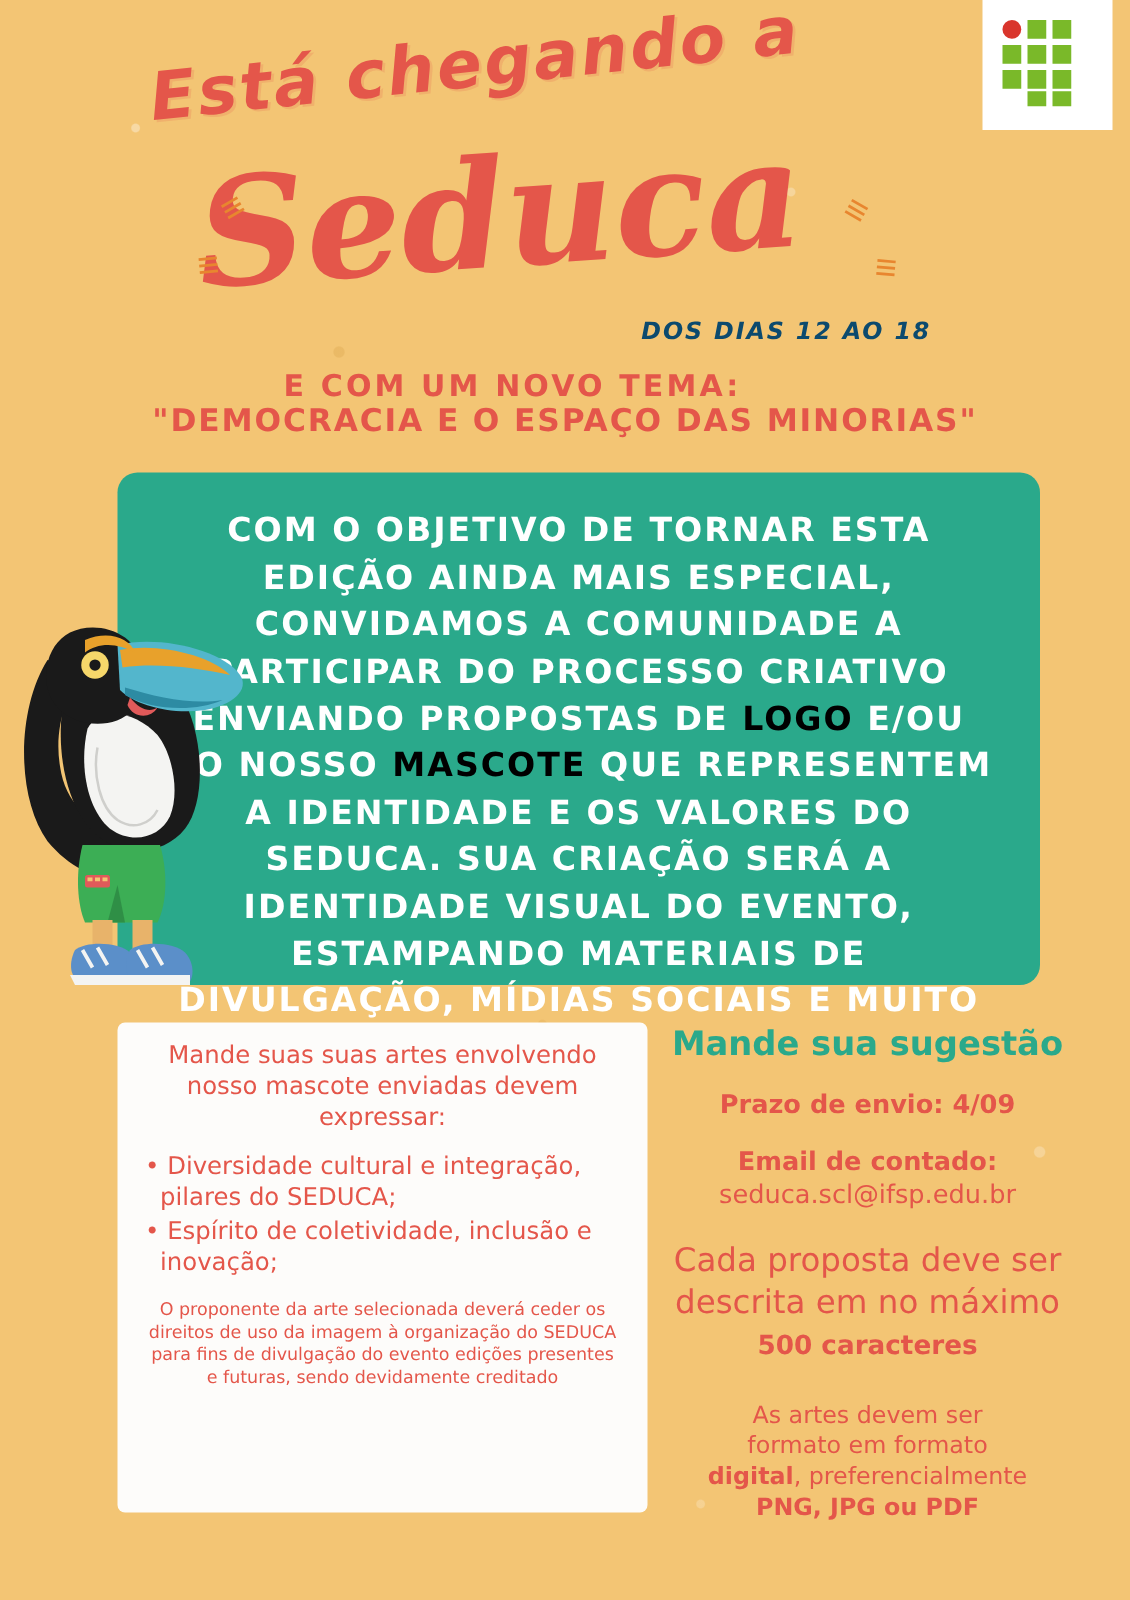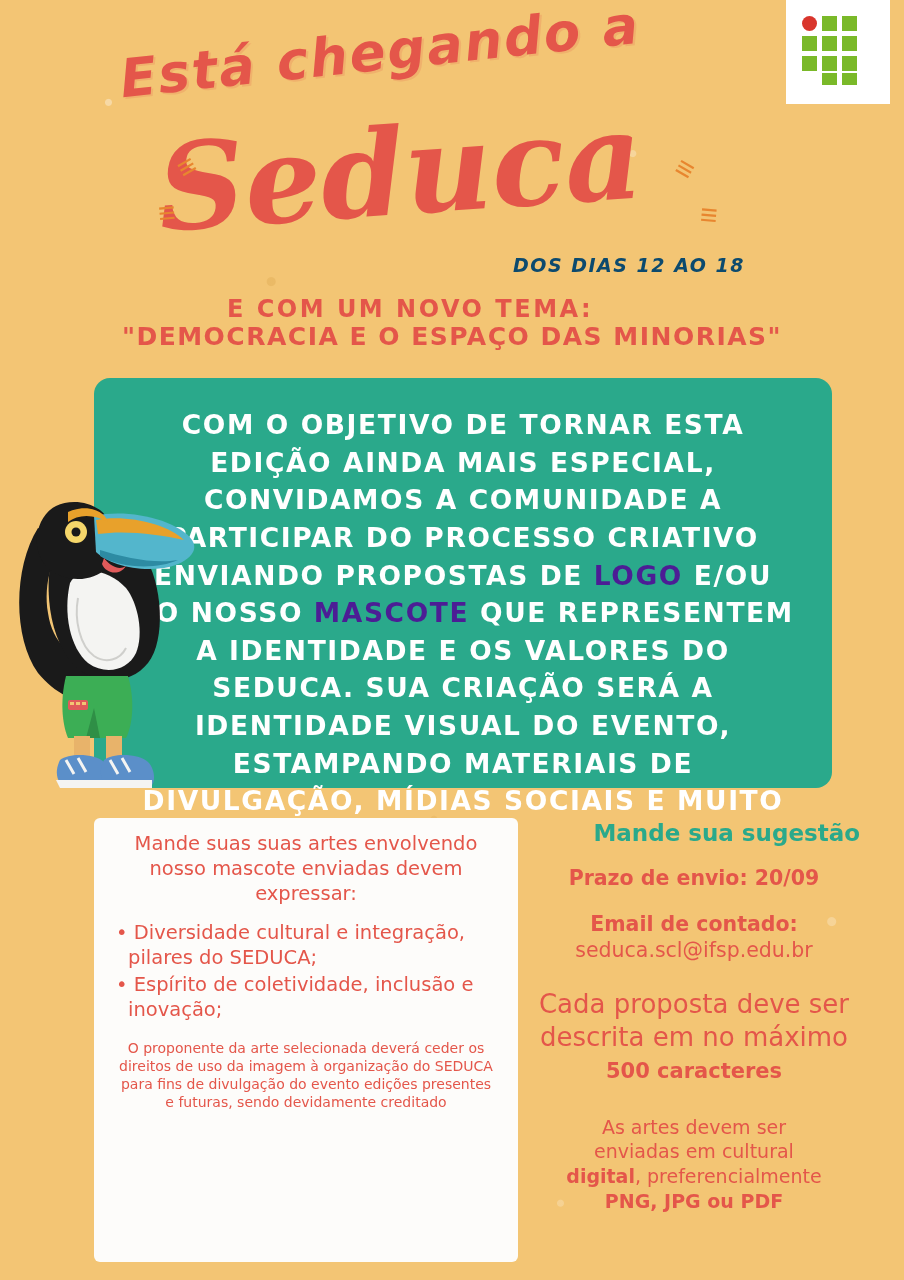--- a/index.html
+++ b/index.html
@@ -156,37 +156,37 @@
   .teal-panel p {
     margin: 0;
     text-align: center;
     color: #ffffff;
     font-family: "DejaVu Sans", sans-serif;
     font-weight: bold;
     font-size: 26.5px;
     letter-spacing: 1.6px;
     line-height: 1.42;
   }
-  .hl-logo { color: #4c1d95; text-align: center; }
-  .hl-mascote { color: #4c1d95; text-align: right; }
+  .hl-logo { color: #000000; text-align: center; }
+  .hl-mascote { color: #000000; text-align: right; }
   
   .toucan {
     position: absolute;
     left: 8px;
     top: 408px;
     width: 210px;
     height: 400px;
   }
   
   .white-card {
     position: absolute;
     left: 94px;
     top: 818px;
     width: 424px;
-    height: 444px;
+    height: 392px;
     background: #fdfcfa;
     border-radius: 6px;
     box-sizing: border-box;
     padding: 14px 22px;
   }
   .white-card .intro {
     margin: 0 0 14px 0;
     text-align: center;
     font-family: "DejaVu Sans", sans-serif;
     font-size: 19.5px;
@@ -219,24 +219,23 @@
   .right-col {
     position: absolute;
     left: 528px;
     top: 820px;
     width: 332px;
     text-align: center;
   }
   .right-title {
     font-family: "DejaVu Sans", sans-serif;
     font-weight: bold;
-    font-size: 23px;
+    font-size: 27px;
     color: #2aa98b;
     margin: 0 0 20px 0;
-    text-align: right;
   }
   .deadline {
     font-family: "DejaVu Sans", sans-serif;
     font-weight: bold;
     font-size: 20.5px;
     color: #e4564a;
     margin: 0 0 22px 0;
   }
   .email-label {
     font-family: "DejaVu Sans", sans-serif;
@@ -357,26 +356,26 @@
       <li>•  Diversidade cultural e integração, pilares do SEDUCA;</li>
       <li>• Espírito de coletividade, inclusão e inovação;</li>
     </ul>
     <p class="outro">O proponente da arte selecionada deverá ceder os direitos de uso da imagem à organização do SEDUCA para fins de divulgação do evento edições presentes e futuras, sendo devidamente creditado</p>
   </div>
 
   <div class="right-col">
     <p class="right-title">Mande sua sugestão</p>
     <p class="deadline">
       <span>Prazo de envio:</span>
-      <span>20/09</span>
+      <span>4/09</span>
     </p>
     <p class="email-label">Email de contado:</p>
     <p class="email-value">seduca.scl@ifsp.edu.br</p>
     <p class="proposal">Cada proposta deve ser descrita em no máximo</p>
     <p class="proposal-strong">500 caracteres</p>
     <p class="formats">
       <span>As artes devem ser</span><br>
-      <span>enviadas em cultural</span><br>
+      <span>formato em formato</span><br>
       <b>digital</b><span>, preferencialmente</span><br>
       <b>PNG, JPG ou PDF</b>
     </p>
   </div>
 </div>
 
 </body></html>

